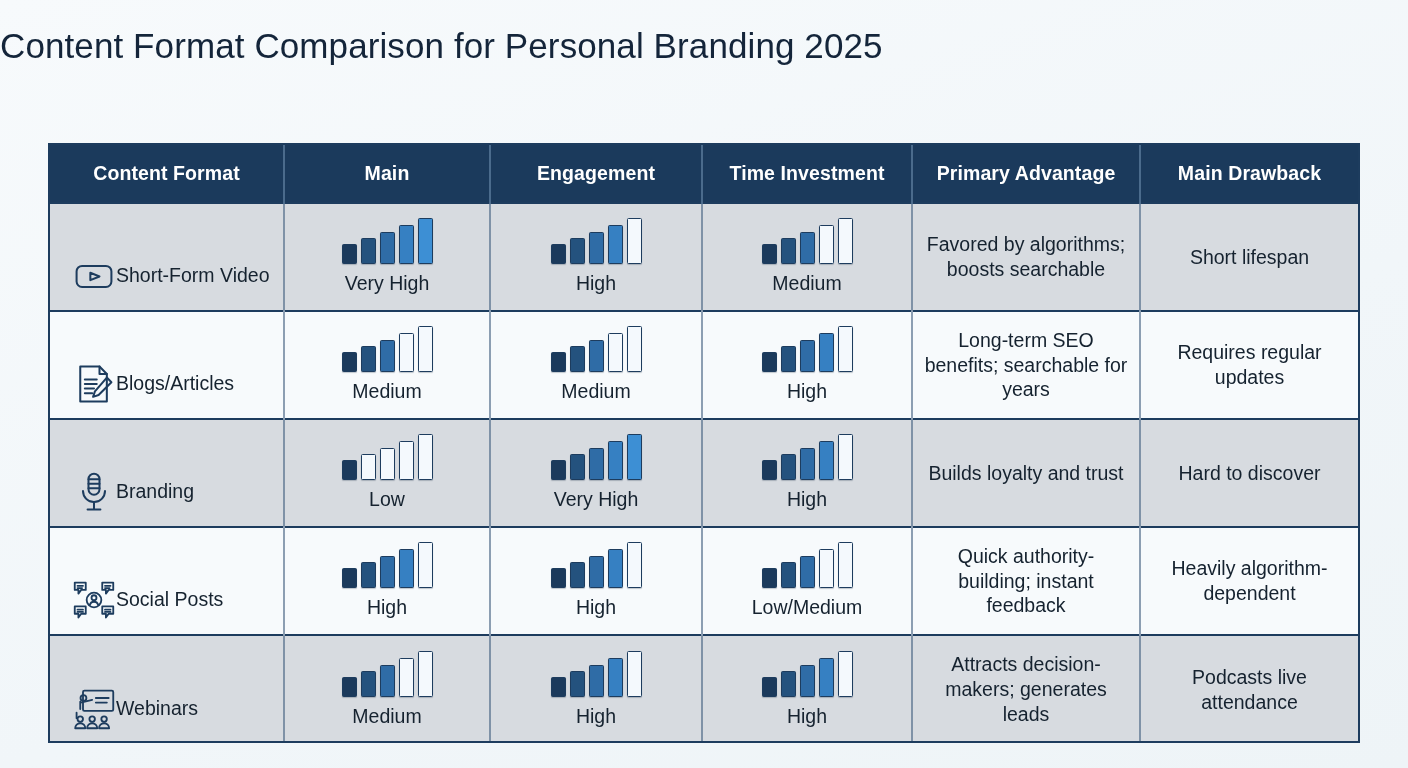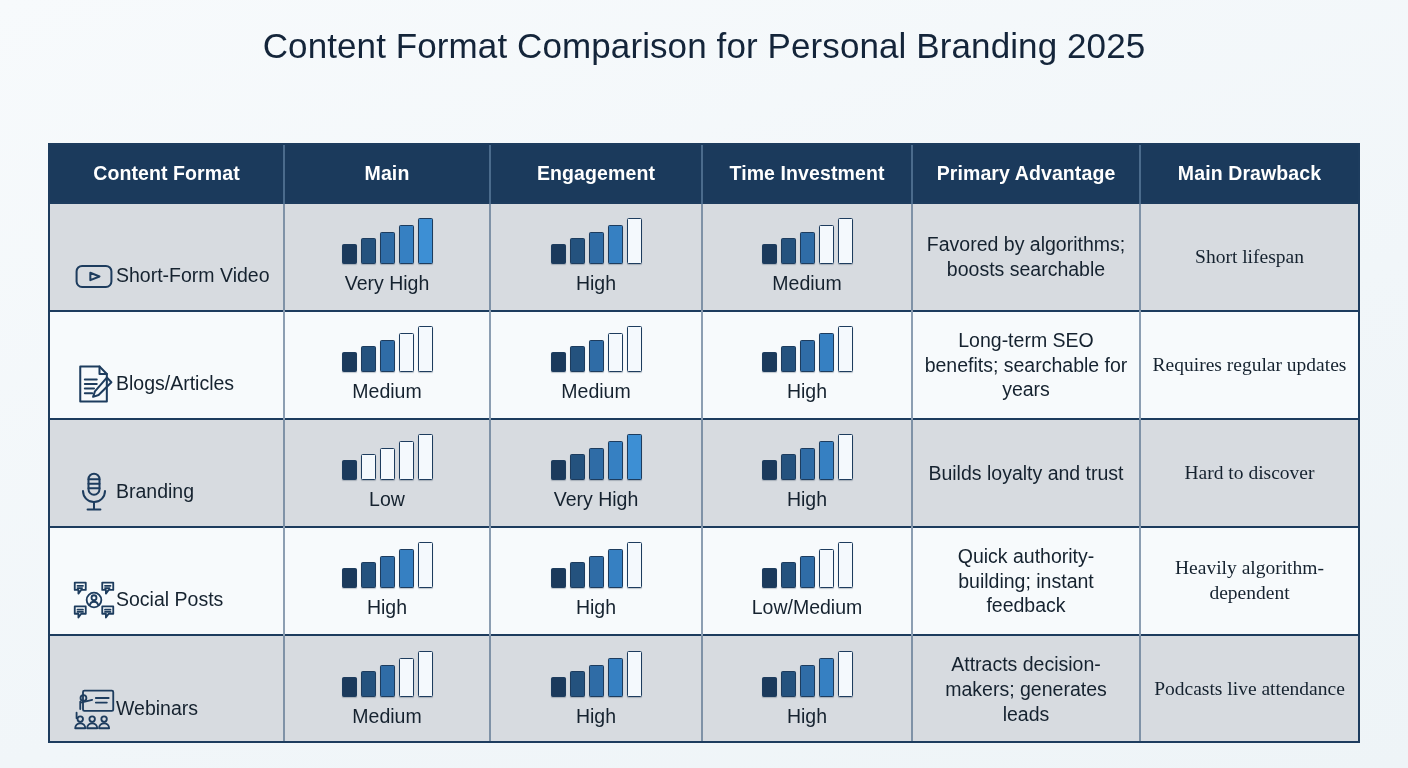--- a/index.html
+++ b/index.html
@@ -9,21 +9,20 @@
     font-family: "Liberation Sans", sans-serif;
     overflow: hidden;
   }
   .page {
     width: 1408px; height: 768px;
     position: relative;
     background: linear-gradient(160deg,#f7fafc 0%,#f1f6f9 60%,#eef4f7 100%);
     padding: 0;
   }
   .title {
-    text-align: center;
     font-size: 35px;
     font-weight: 400;
     color: #14253a;
     letter-spacing: .1px;
     padding-top: 26px;
     line-height: 1.15;
   }
   .subtitle {
     text-align: center;
     font-size: 23px;
@@ -65,21 +64,21 @@
   tbody td {
     border-top: 2px solid #1d3c5e;
     border-right: 2px solid #44618099;
     text-align: center;
     vertical-align: middle;
     font-size: 19.5px;
     color: #15222f;
     line-height: 1.28;
     padding: 4px 10px;
   }
-  tbody td:last-child { border-right: none; font-family: Liberation Serif, serif; }
+  tbody td:last-child { border-right: none; }
 
   
   col.c0 { width: 234px; }
   col.c1 { width: 206px; }
   col.c2 { width: 212px; }
   col.c3 { width: 210px; }
   col.c4 { width: 228px; }
   col.c5 { width: 218px; }
 
   

